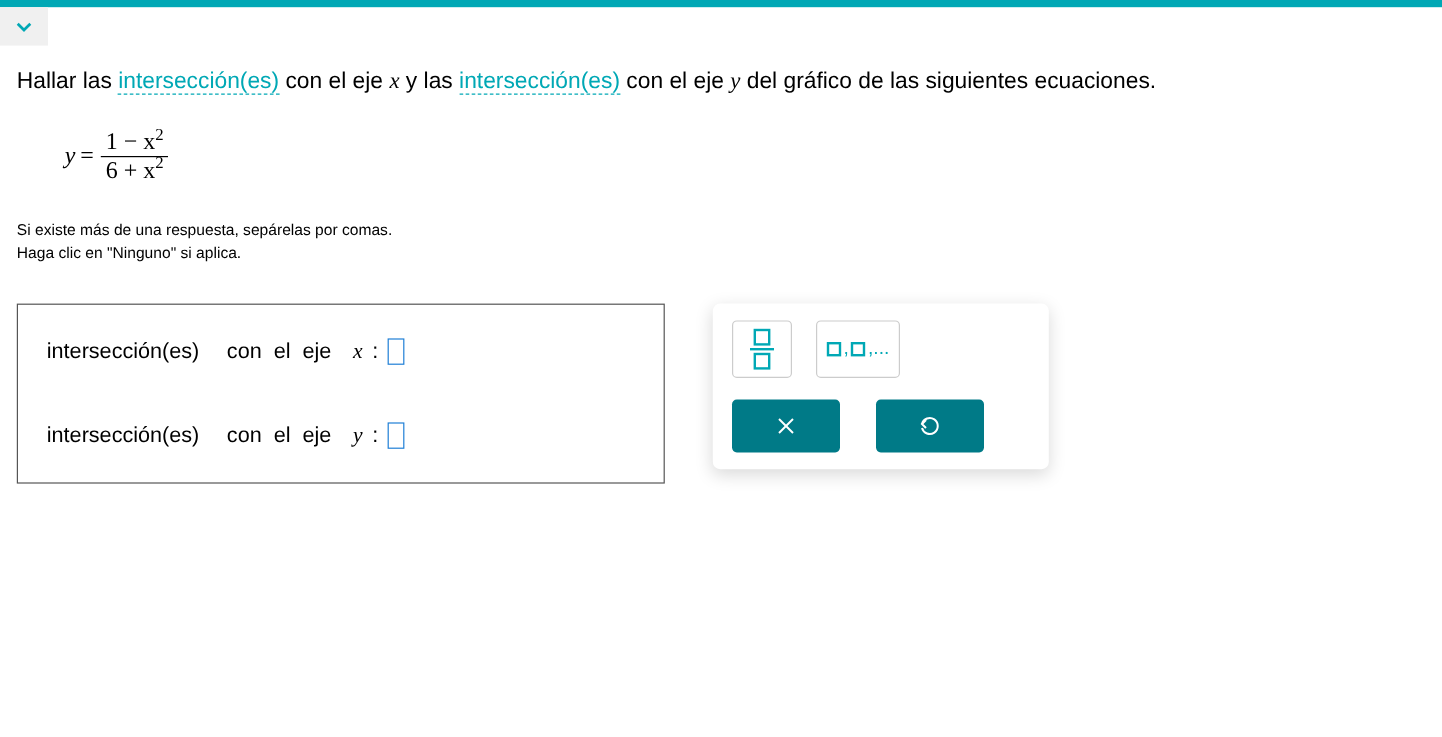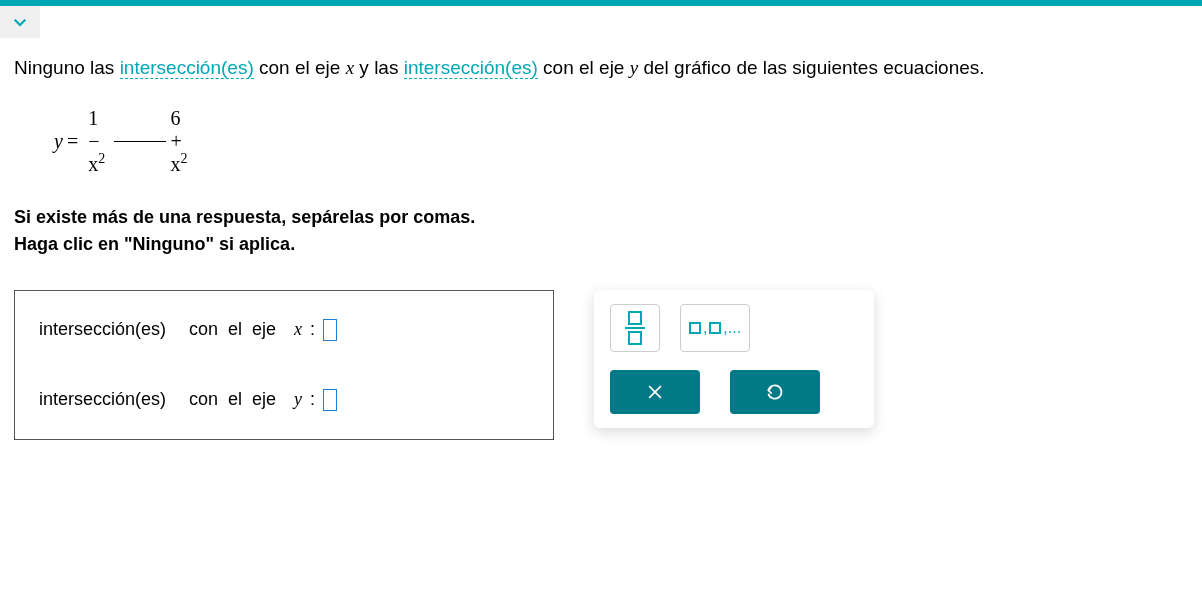--- a/index.html
+++ b/index.html
@@ -46,32 +46,31 @@
   .equation {
     margin-left: 40px;
     margin-bottom: 28px;
     font-family: 'Times New Roman', serif;
     font-size: 20px;
     display: flex;
     align-items: center;
   }
   .equation .frac {
     display: inline-flex;
-    flex-direction: row;
+    flex-direction: column;
     align-items: center;
     margin-left: 4px;
   }
   .equation .frac .num, .equation .frac .den { padding: 0 4px; }
   .equation .frac .bar { width: 100%; border-top: 1px solid #000; }
   .equation sup { font-size: 0.7em; vertical-align: super; line-height: 0; }
   .instructions {
-    font-size: 18px;
+    font-size: 13px;
     line-height: 1.5;
     margin-bottom: 32px;
-    font-weight: bold;
   }
   .answer-area {
     display: flex;
     align-items: flex-start;
     gap: 40px;
   }
   .answer-box {
     border: 1px solid #555;
     padding: 28px 30px 28px 24px;
     width: 540px;
@@ -155,21 +154,21 @@
 <div class="top-bar"></div>
 <div class="check-tab">
   <svg viewBox="0 0 24 24">
       <polyline points="5 9 12 16 19 9"></polyline>
     </svg>
 </div>
 
 <div class="content">
 
   <p class="prompt">
-    <span>Ninguno las </span><a href="#">intersección(es)</a><span> con el eje </span><span class="mathvar">x</span><span> y las </span><a href="#">intersección(es)</a><span> con el eje </span><span class="mathvar">y</span><span> del gráfico de las siguientes ecuaciones.</span>
+    <span>Hallar las </span><a href="#">intersección(es)</a><span> con el eje </span><span class="mathvar">x</span><span> y las </span><a href="#">intersección(es)</a><span> con el eje </span><span class="mathvar">y</span><span> del gráfico de las siguientes ecuaciones.</span>
   </p>
 
   <div class="equation">
     <span class="mathvar">y</span>
     <span style="margin:0 2px 0 4px;">=</span>
     <span class="frac">
       <span class="num">
         <span>1 − x</span><sup>2</sup>
       </span>
       <span class="bar"></span>

